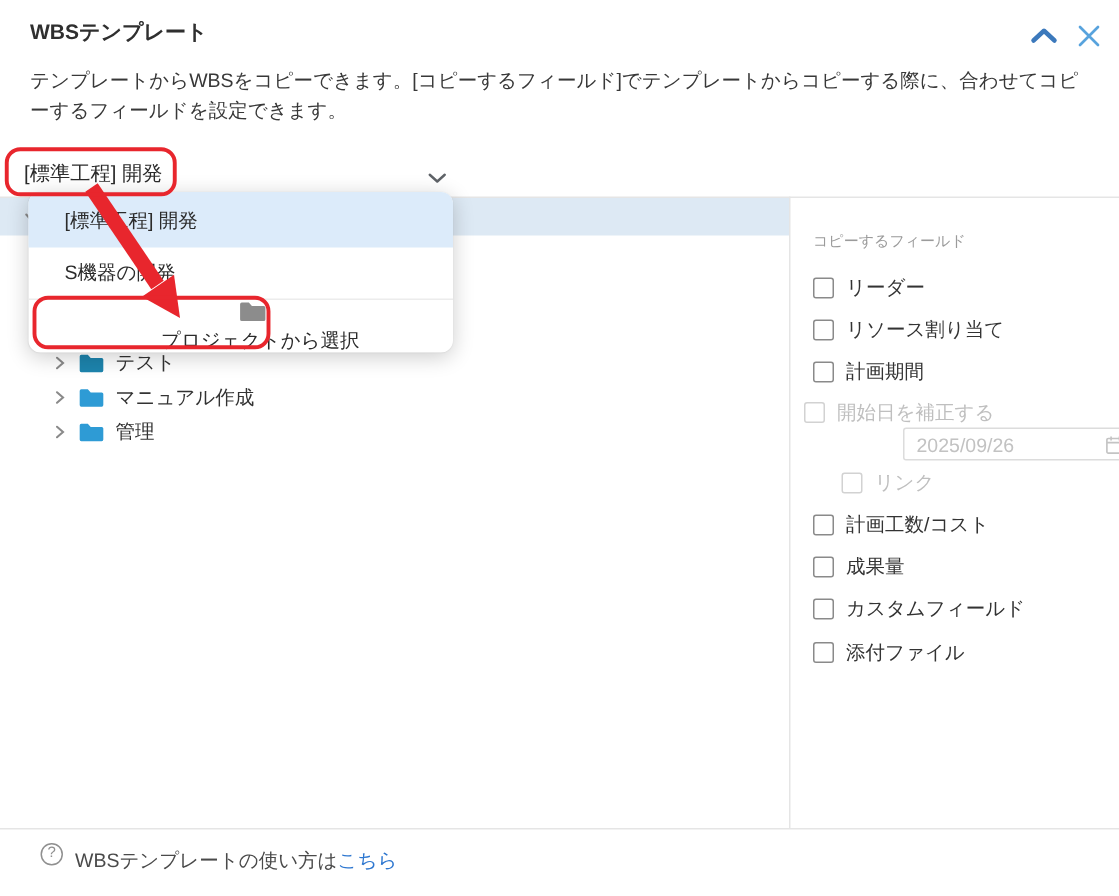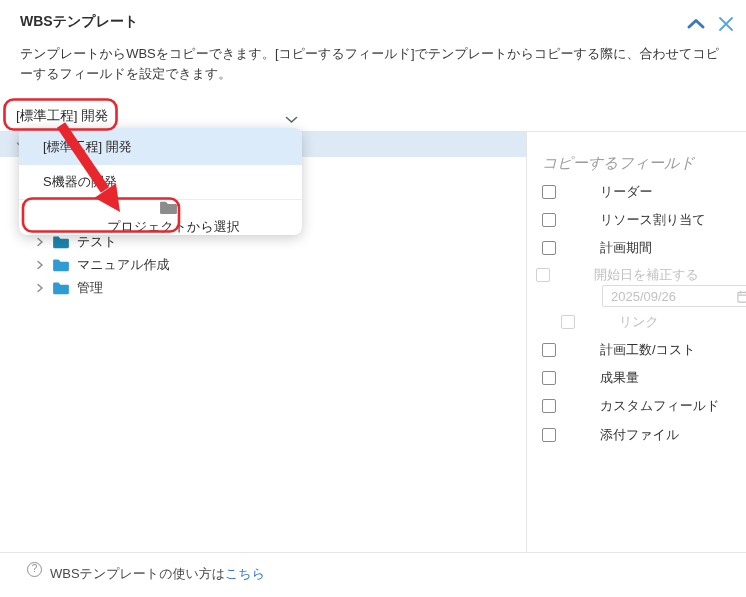--- a/index.html
+++ b/index.html
@@ -29,22 +29,22 @@
   .tree-row .twisty { width:9px; height:9px; margin-left:36px; flex:0 0 auto; display:flex; align-items:center; }
   .tree-row .folder { margin-left:7px; flex:0 0 auto; display:flex; align-items:center; }
   .tree-row .t-label { margin-left:7px; font-size:13px; color:#333; white-space:nowrap; }
   .tree-root { top:132px; height:25px; background:#dde9f4; }
   .tree-root .twisty { margin-left:16px; }
   .row-test { top:230px; }
   .row-manual { top:253px; }
   .row-kanri { top:276px; }
 
   
-  .fp-heading { position:absolute; left:542px; top:154px; font-size:15px; color:#9b9b9b;font-style:italic; }
-  .field-row { position:absolute; display:flex; align-items:center; cursor:pointer;gap:36px; }
+  .fp-heading { position:absolute; left:542px; top:154px; font-size:10px; color:#9b9b9b; }
+  .field-row { position:absolute; display:flex; align-items:center; cursor:pointer; }
   .cb { width:14px; height:14px; border:1px solid #8a8a8a; border-radius:2px; background:#fff; flex:0 0 auto; }
   .f-label { margin-left:8px; font-size:13px; color:#333; white-space:nowrap; }
   .field-row.dim { cursor:default; }
   .field-row.dim .cb { border-color:#d2d2d2; }
   .field-row.dim .f-label { color:#bfbfbf; }
   .date-input { position:absolute; left:578px; top:285px; width:155px; height:22px; border:1px solid #dcdcdc; border-radius:2px; background:#fff; display:flex; align-items:center;margin-left:24px; }
   .date-input .d-val { margin-left:8px; font-size:13px; color:#c2c2c2; flex:1 1 auto; }
   .date-input .cal { margin-right:6px; display:flex; align-items:center; }
 
   

